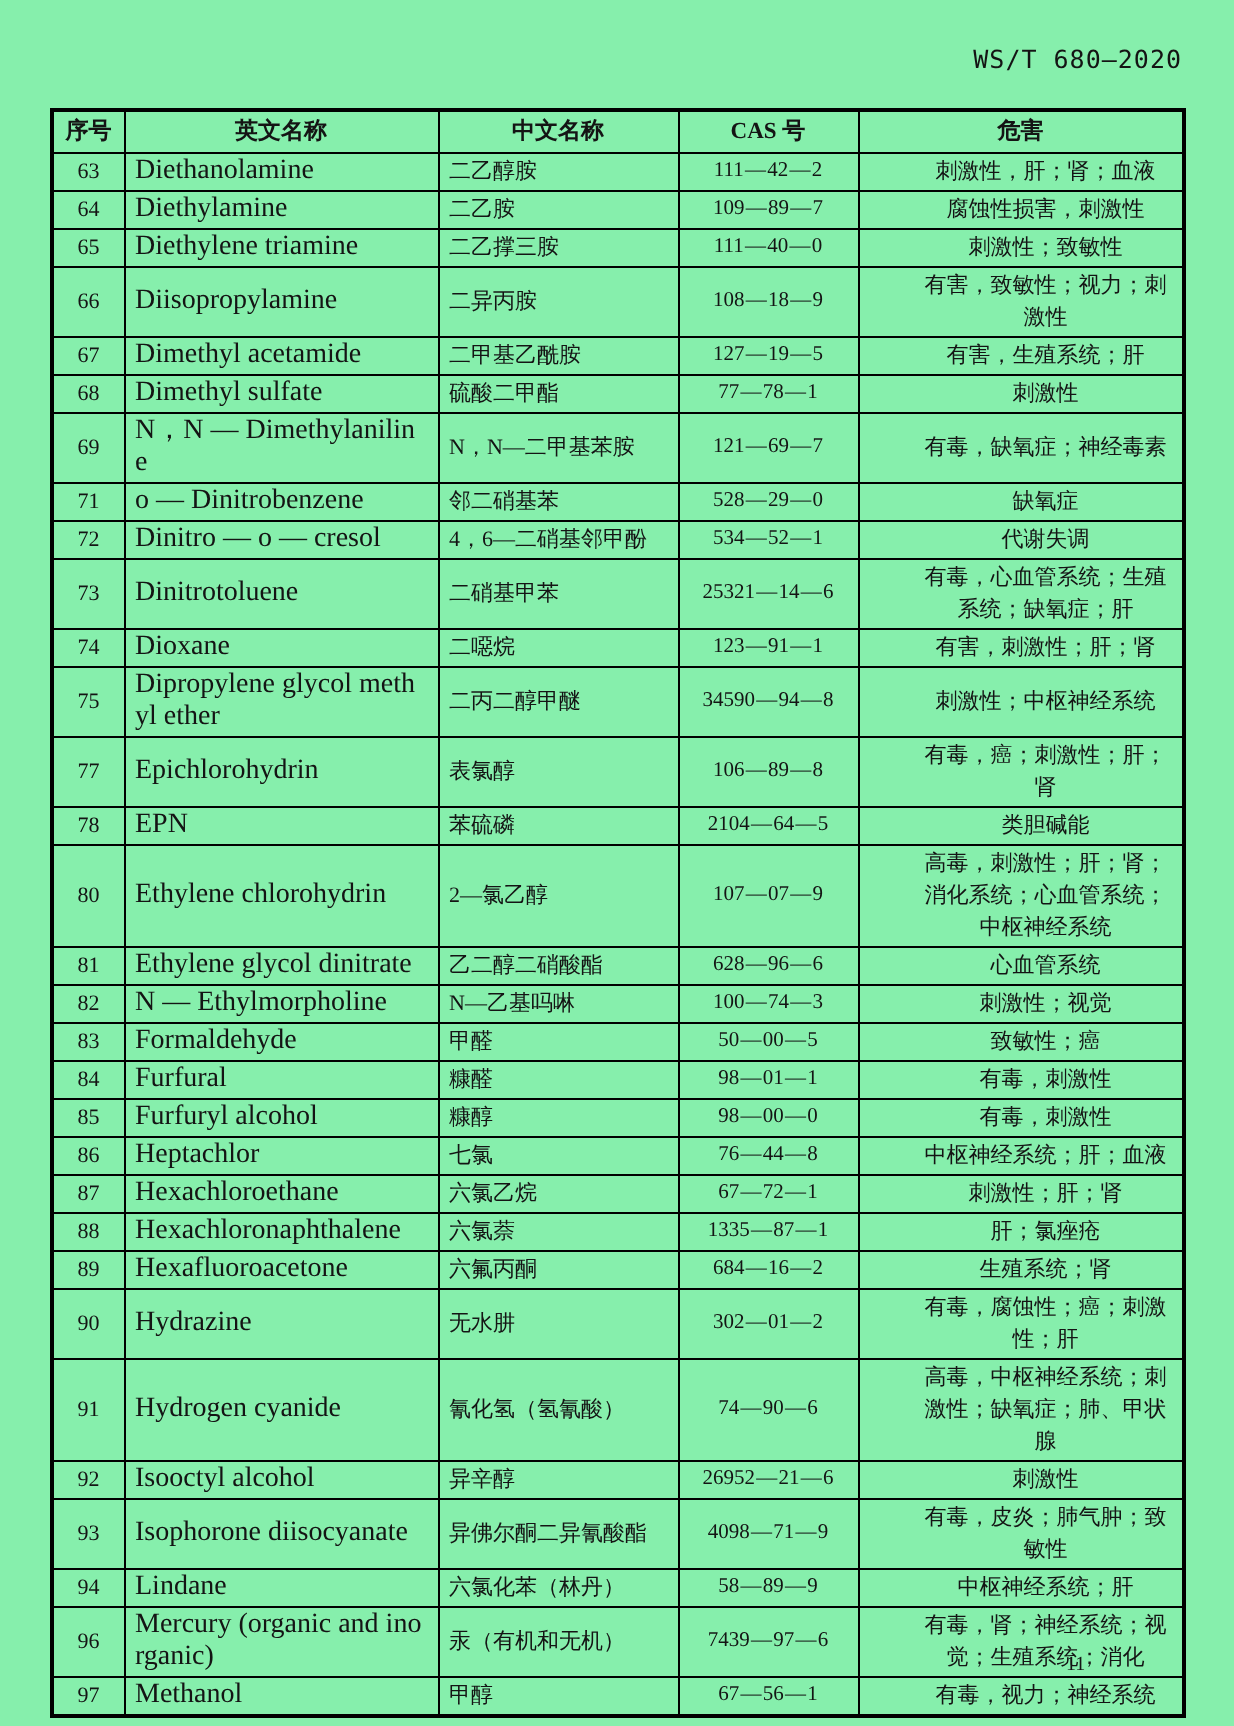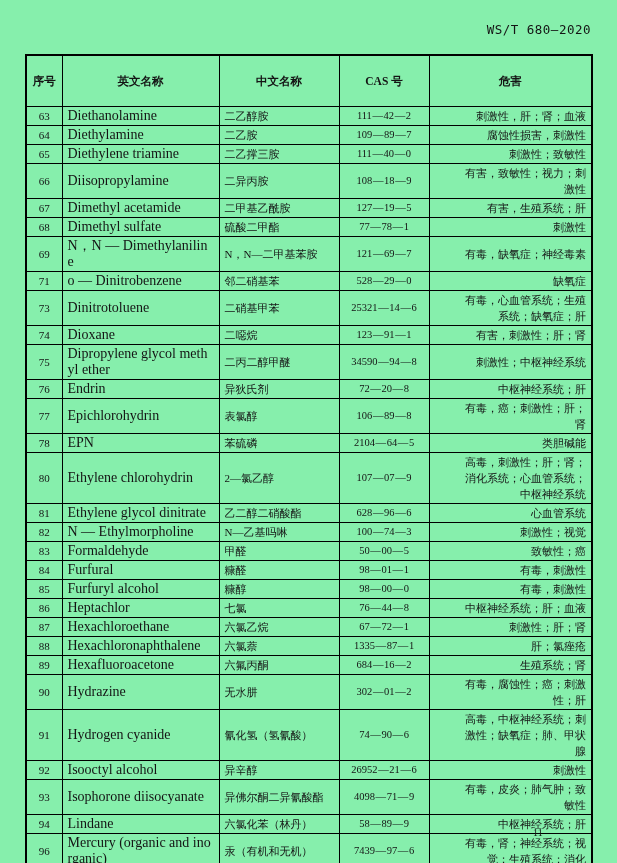--- a/index.html
+++ b/index.html
@@ -41,28 +41,28 @@
     line-height: 16px;
     vertical-align: middle;
     overflow: hidden;
     word-break: break-all;
   }
   .chem-table th {
     font-weight: 700;
     text-align: center;
     height: 18px;
     font-size: 11.5px;
-    padding: 16px 2px;
+    padding: 1px 2px;
   }
   .chem-table td { height: 16px; }
   td.col-no  { text-align: center; padding: 1px 2px; }
   td.col-en  { text-align: left; font-size: 14px; }
   td.col-zh  { text-align: left; }
   td.col-cas { text-align: center; padding: 1px 2px; font-size: 10.5px; word-spacing: -2px; white-space: nowrap; margin-top: 13px; }
-  td.col-hazard { text-align: right; padding-left: 30px; }
+  td.col-hazard { text-align: center; padding-left: 30px; }
   .page-num {
     position: absolute;
     left: 533px;
     top: 827px;
     font-size: 10px;
     font-family: "Liberation Serif", "DejaVu Serif", serif;
     color: #141414;
   }
 </style>
 </head>
@@ -139,46 +139,46 @@
           <td class="col-hazard">有毒，缺氧症；神经毒素</td>
         </tr>
         <tr>
           <td class="col-no">71</td>
           <td class="col-en">o — Dinitrobenzene</td>
           <td class="col-zh">邻二硝基苯</td>
           <td class="col-cas">528 — 29 — 0</td>
           <td class="col-hazard">缺氧症</td>
         </tr>
         <tr>
+          <td class="col-no">72</td>
+          <td class="col-en">Dinitro — o — cresol</td>
+          <td class="col-zh">4，6—二硝基邻甲酚</td>
+          <td class="col-cas">534 — 52 — 1</td>
+          <td class="col-hazard">代谢失调</td>
+        </tr>
+        <tr>
           <td class="col-no">73</td>
           <td class="col-en">Dinitrotoluene</td>
           <td class="col-zh">二硝基甲苯</td>
           <td class="col-cas">25321 — 14 — 6</td>
           <td class="col-hazard">有毒，心血管系统；生殖系统；缺氧症；肝</td>
         </tr>
         <tr>
           <td class="col-no">74</td>
           <td class="col-en">Dioxane</td>
           <td class="col-zh">二噁烷</td>
           <td class="col-cas">123 — 91 — 1</td>
           <td class="col-hazard">有害，刺激性；肝；肾</td>
         </tr>
         <tr>
           <td class="col-no">75</td>
           <td class="col-en">Dipropylene glycol methyl ether</td>
           <td class="col-zh">二丙二醇甲醚</td>
           <td class="col-cas">34590 — 94 — 8</td>
           <td class="col-hazard">刺激性；中枢神经系统</td>
-        </tr>
-        <tr>
-          <td class="col-no">76</td>
-          <td class="col-en">Endrin</td>
-          <td class="col-zh">异狄氏剂</td>
-          <td class="col-cas">72 — 20 — 8</td>
-          <td class="col-hazard">中枢神经系统；肝</td>
         </tr>
         <tr>
           <td class="col-no">77</td>
           <td class="col-en">Epichlorohydrin</td>
           <td class="col-zh">表氯醇</td>
           <td class="col-cas">106 — 89 — 8</td>
           <td class="col-hazard">有毒，癌；刺激性；肝；肾</td>
         </tr>
         <tr>
           <td class="col-no">78</td>

